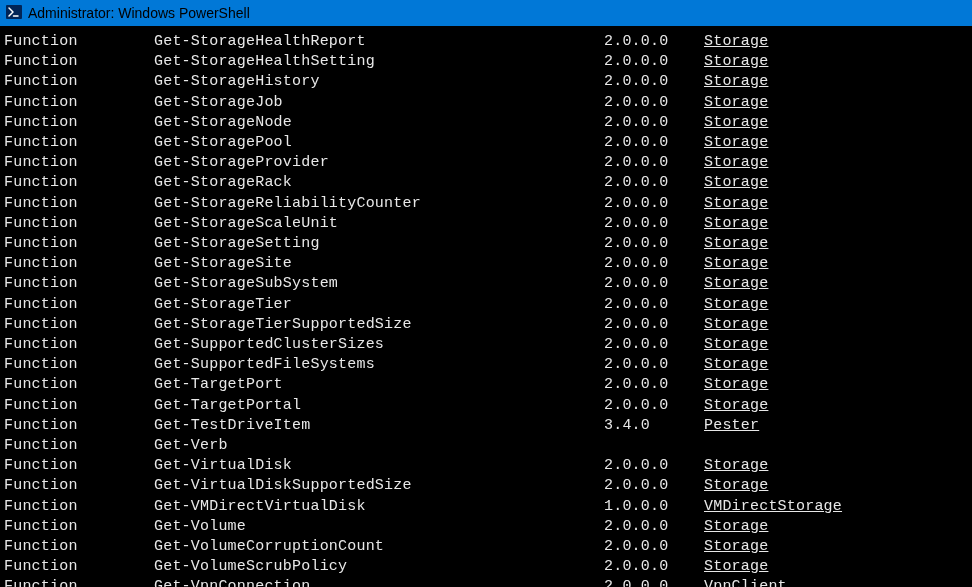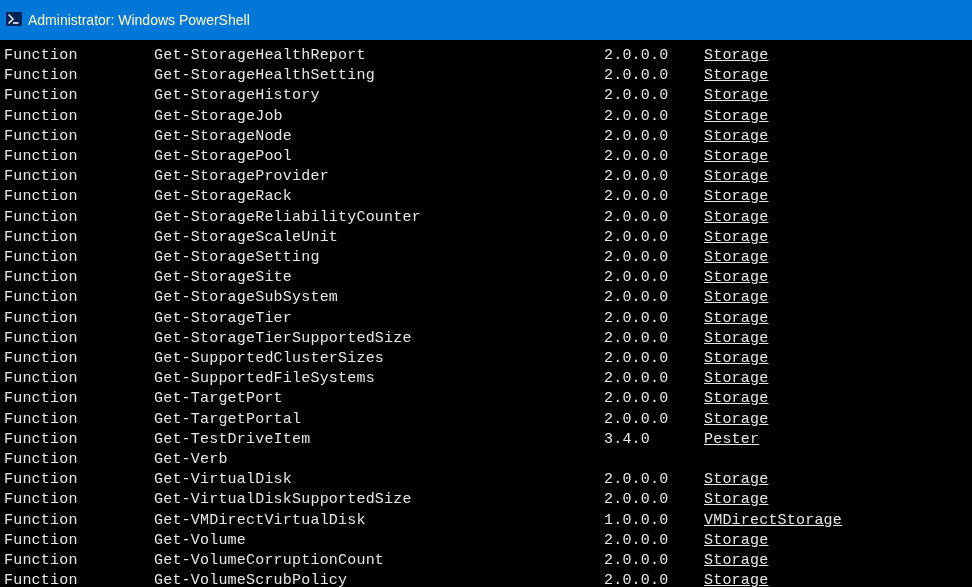--- a/index.html
+++ b/index.html
@@ -6,26 +6,26 @@
     body {
       width: 972px;
       height: 587px;
       background: #000;
       font-family: Consolas, 'Courier New', monospace;
       font-size: 15px;
       overflow: hidden;
       color: #e8e8e8;
     }
     .titlebar {
-      height: 40px;
+      height: 26px;
       background: #0178d7;
       display: flex;
       align-items: center;
       padding-left: 6px;
-      color: #fef9c3;
+      color: #000000;
       font-family: 'Segoe UI', Tahoma, sans-serif;
       font-size: 14px;
     }
     .titlebar svg {
       width: 16px;
       height: 16px;
       margin-right: 6px;
       flex: 0 0 auto;
     }
     .console {

